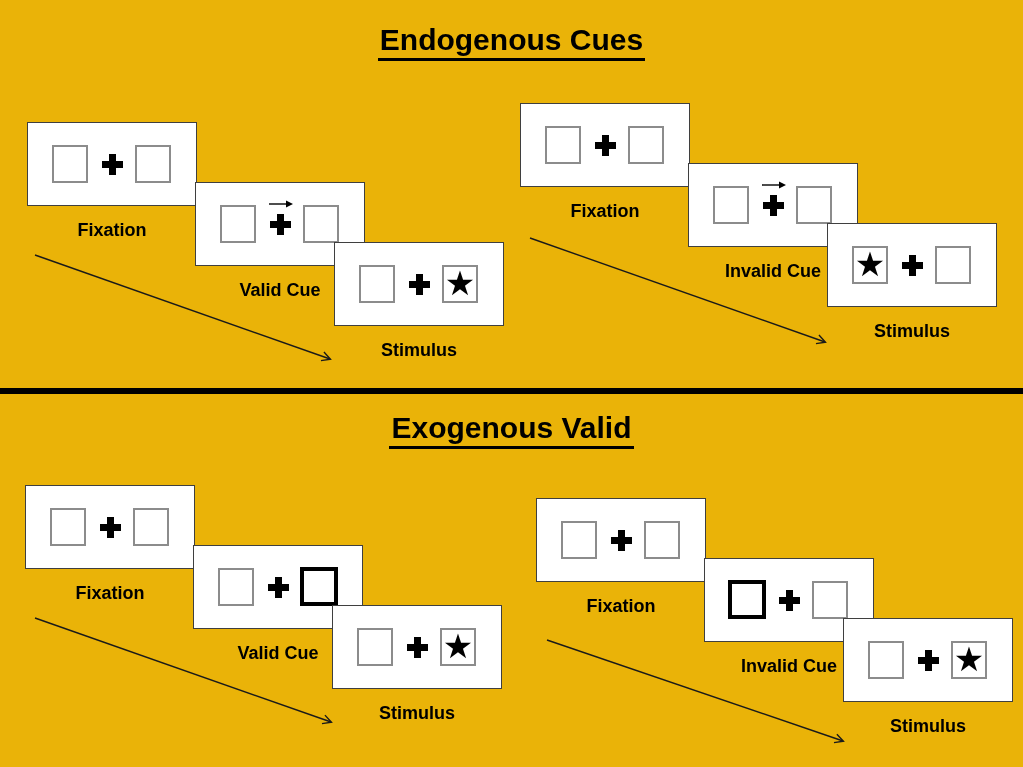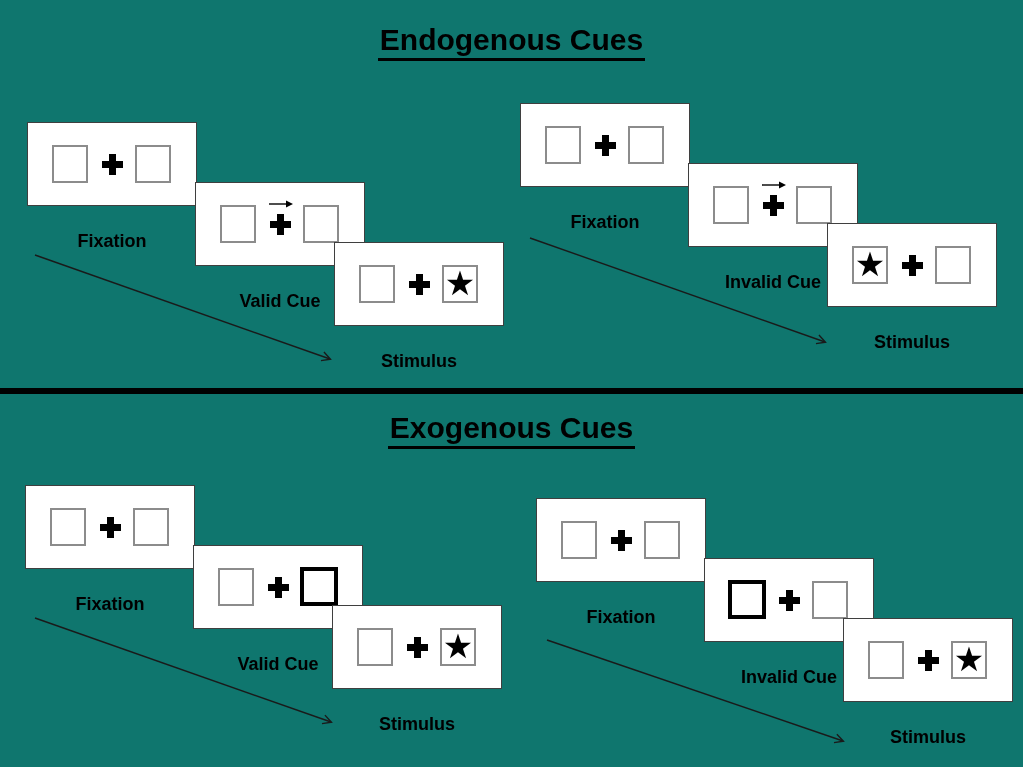--- a/index.html
+++ b/index.html
@@ -1,17 +1,17 @@
 <!DOCTYPE html>
 <html><head>
 <meta charset="utf-8">
 <style>
   html,body{margin:0;padding:0;background:#fff;}
   body{font-family:"Liberation Sans", sans-serif; color:#000;}
-  #stage{position:relative;width:1023px;height:767px;background:#0f766e;overflow:hidden;}
+  #stage{position:relative;width:1023px;height:767px;background:#eab308;overflow:hidden;}
 
   
   .title{position:absolute;left:0;width:1023px;text-align:center;}
   .title-endo{top:24px;}
   .title-exo{top:412px;}
   .title-text{display:inline-block;font-size:30px;font-weight:700;line-height:32px;
               border-bottom:3px solid #000;padding:0 2px 2px 2px;}
 
   
   .divider{position:absolute;left:0;top:388px;width:1023px;height:6px;background:#000;}
@@ -47,21 +47,21 @@
         transform:translateY(-1px);}
 
   
   .plus{position:absolute;left:74px;top:31px;width:21px;height:21px;}
   .plus::before{content:"";position:absolute;left:7px;top:0;width:7px;height:21px;background:#000;}
   .plus::after{content:"";position:absolute;left:0;top:7px;width:21px;height:7px;background:#000;}
 
   
   .cue-arrow{position:absolute;left:72px;top:14px;}
 
-  .plabel{margin-top:25px;width:170px;text-align:center;
+  .plabel{margin-top:14px;width:170px;text-align:center;
           font-size:18px;font-weight:700;line-height:20px;color:#000;}
 </style>
 </head>
 <body>
 
 <div id="stage">
 
   <svg class="arrows" width="1023" height="767" viewBox="0 0 1023 767">
     <defs>
       <marker id="ah" markerWidth="14" markerHeight="14" refX="10" refY="6" orient="auto" markerUnits="userSpaceOnUse">
@@ -72,21 +72,21 @@
     <path d="M530,238 L825,342" stroke="#1a1a1a" stroke-width="1.4" fill="none" marker-end="url(#ah)"></path>
     <path d="M35,618 L331,722" stroke="#1a1a1a" stroke-width="1.4" fill="none" marker-end="url(#ah)"></path>
     <path d="M547,640 L843,741" stroke="#1a1a1a" stroke-width="1.4" fill="none" marker-end="url(#ah)"></path>
   </svg>
 
   <div class="title title-endo">
     <span class="title-text">Endogenous Cues</span>
   </div>
   <div class="divider"></div>
   <div class="title title-exo">
-    <span class="title-text">Exogenous Cues</span>
+    <span class="title-text">Exogenous Valid</span>
   </div>
 
   <div class="grp grp-endo-valid">
     <div class="pw pw1">
       <div class="panel">
         <div class="sq sq-left"></div>
         <div class="plus"></div>
         <div class="sq sq-right"></div>
       </div>
       <div class="plabel">Fixation</div>

